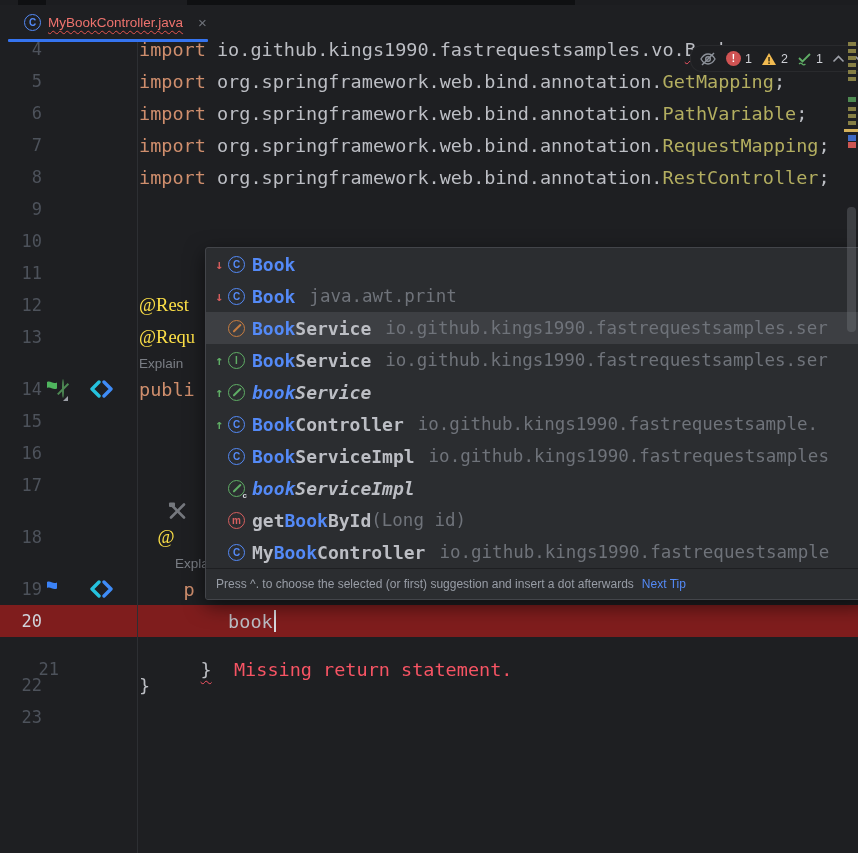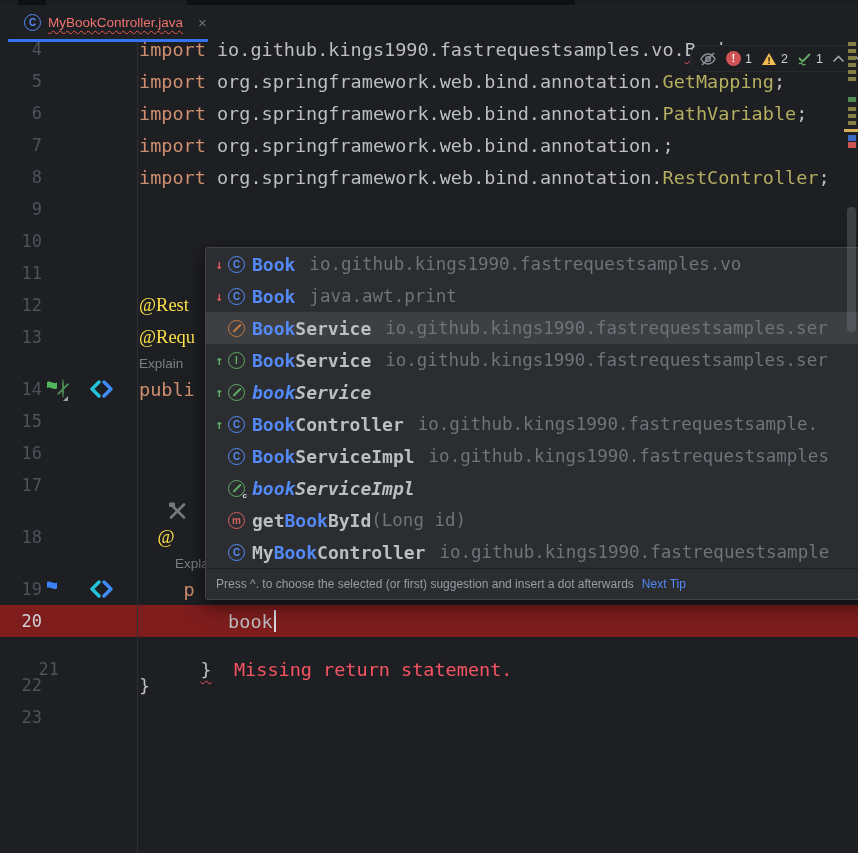--- a/index.html
+++ b/index.html
@@ -100,21 +100,21 @@
         <div class="row" style="top: 23px; height: 32px;">
           <span class="lnum">5</span>
           <div class="code"><span class="seg c-kw">import </span><span class="seg c-pl">org.springframework.web.bind.annotation.</span><span class="seg c-cls">GetMapping</span><span class="seg c-pl">;</span></div>
         </div>
         <div class="row" style="top: 55px; height: 32px;">
           <span class="lnum">6</span>
           <div class="code"><span class="seg c-kw">import </span><span class="seg c-pl">org.springframework.web.bind.annotation.</span><span class="seg c-cls">PathVariable</span><span class="seg c-pl">;</span></div>
         </div>
         <div class="row" style="top: 87px; height: 32px;">
           <span class="lnum">7</span>
-          <div class="code"><span class="seg c-kw">import </span><span class="seg c-pl">org.springframework.web.bind.annotation.</span><span class="seg c-pl">;</span></div>
+          <div class="code"><span class="seg c-kw">import </span><span class="seg c-pl">org.springframework.web.bind.annotation.</span><span class="seg c-cls">RequestMapping</span><span class="seg c-pl">;</span></div>
         </div>
         <div class="row" style="top: 119px; height: 32px;">
           <span class="lnum">8</span>
           <div class="code"><span class="seg c-kw">import </span><span class="seg c-pl">org.springframework.web.bind.annotation.</span><span class="seg c-cls">RestController</span><span class="seg c-pl">;</span></div>
         </div>
         <div class="row" style="top: 151px; height: 32px;">
           <span class="lnum">9</span>
           <div class="code"></div>
         </div>
         <div class="row" style="top: 183px; height: 32px;">
@@ -265,21 +265,20 @@
     </div>
 
     <div class="popup">
       <div id="popup-items">
           <div class="pitem">
             <span class="arrow-slot arrow-down">↓</span>
             <span class="icon-slot">
               <span class="ring" style="color: rgb(84, 138, 247);">C</span>
             </span>
             <span class="pname"><span class="m">Book</span></span>
-            <span class="ptail">io.github.kings1990.fastrequestsamples.vo</span>
           </div>
           <div class="pitem">
             <span class="arrow-slot arrow-down">↓</span>
             <span class="icon-slot">
               <span class="ring" style="color: rgb(84, 138, 247);">C</span>
             </span>
             <span class="pname"><span class="m">Book</span></span>
             <span class="ptail">java.awt.print</span>
           </div>
           <div class="pitem selected">

